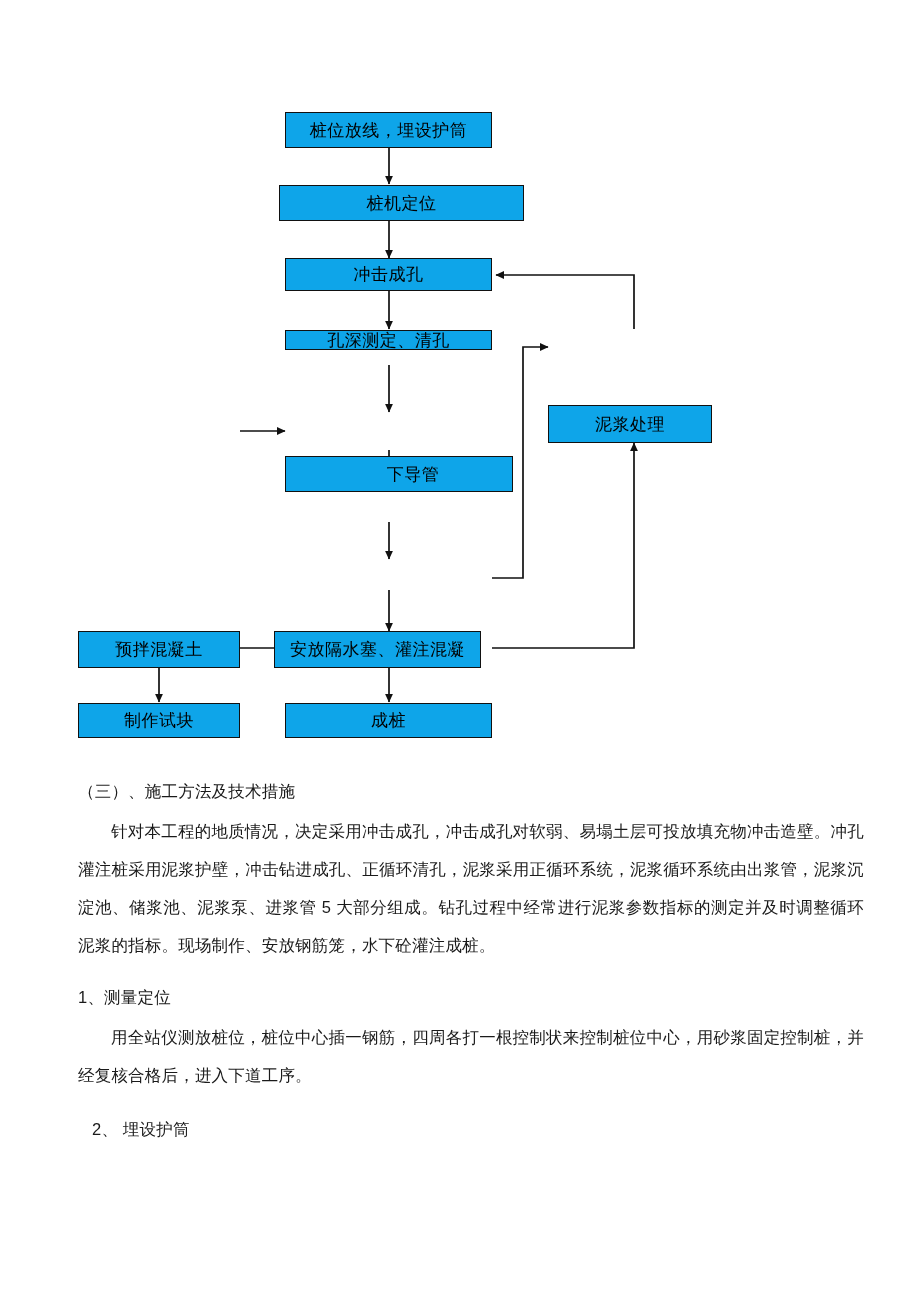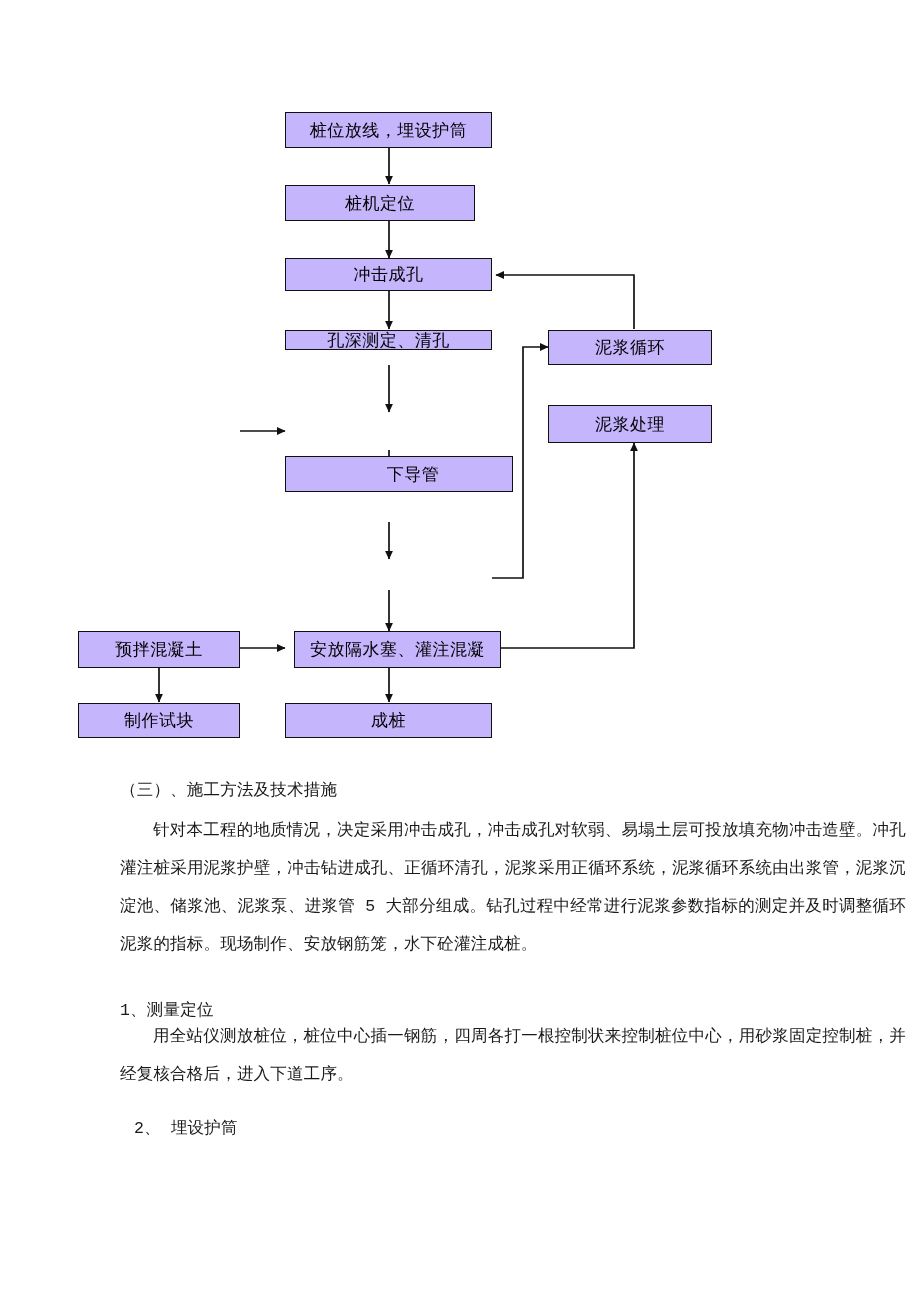--- a/index.html
+++ b/index.html
@@ -28,21 +28,21 @@
     position: absolute;
     left: 0;
     top: 0;
     width: 920px;
     height: 760px;
   }
   .fc-box {
     position: absolute;
     box-sizing: border-box;
     border: 1.6px solid #111111;
-    background: #c4b5fd;
+    background: #0ea5e9;
     display: flex;
     align-items: center;
     justify-content: center;
     font-family: "DejaVu Sans", "Liberation Sans", sans-serif;
     font-size: 17px;
     line-height: 1;
     letter-spacing: 0.5px;
     color: #000000;
     white-space: nowrap;
   }
@@ -50,27 +50,26 @@
   
   #doc {
     position: absolute;
     left: 0;
     top: 760px;
     width: 920px;
     height: 542px;
   }
   .para {
     position: absolute;
-    font-family: Liberation Mono, monospace;
+    font-family: Liberation Sans, sans-serif;
     font-size: 16.5px;
     line-height: 38px;
     color: #1a1a1a;
     letter-spacing: 0.2px;
     text-align: justify;
-    margin-left: 42px;
   }
   .heading {
     left: 78px;
     width: 790px;
   }
   .body-para {
     left: 78px;
     width: 786px;
     text-indent: 2em;
   }
@@ -114,70 +113,67 @@
       <path d="M634,329 L634,275 L496,275"></path>
 
       <path d="M492,648 L634,648 L634,443"></path>
     </g>
   </svg>
 
   <div class="fc-box" style="left:285px; top:112px; width:207px; height:36px;">
     <span>桩位放线，埋设护筒</span>
   </div>
 
-  <div class="fc-box" style="left:285px; top:185px; width:190px; height:36px;">
+  <div class="fc-box" style="left:279px; top:185px; width:245px; height:36px;">
     <span>桩机定位</span>
   </div>
 
   <div class="fc-box" style="left:285px; top:258px; width:207px; height:33px;">
     <span>冲击成孔</span>
   </div>
 
   <div class="fc-box" style="left:285px; top:330px; width:207px; height:20px;">
     <span>孔深测定、清孔</span>
   </div>
 
 
   <div class="fc-box" style="left:285px; top:456px; width:228px; height:36px;padding-left:28px;">
     <span>下导管</span>
   </div>
 
 
-  <div class="fc-box" style="left:294px; top:631px; width:207px; height:37px;">
+  <div class="fc-box" style="left:274px; top:631px; width:207px; height:37px;">
     <span>安放隔水塞、灌注混凝</span>
   </div>
 
   <div class="fc-box" style="left:285px; top:703px; width:207px; height:35px;">
     <span>成桩</span>
   </div>
 
 
   <div class="fc-box" style="left:78px; top:631px; width:162px; height:37px;">
     <span>预拌混凝土</span>
   </div>
 
   <div class="fc-box" style="left:78px; top:703px; width:162px; height:35px;">
     <span>制作试块</span>
   </div>
 
-  <div class="fc-box" style="left:548px; top:330px; width:164px; height:35px;">
-    <span>泥浆循环</span>
-  </div>
 
   <div class="fc-box" style="left:548px; top:405px; width:164px; height:38px;">
     <span>泥浆处理</span>
   </div>
 
 </div>
 
 <div id="doc">
 
   <div class="para heading" style="top:12px;">（三）、施工方法及技术措施</div>
 
   <div class="para body-para" style="top:52px;">针对本工程的地质情况，决定采用冲击成孔，冲击成孔对软弱、易塌土层可投放填充物冲击造壁。冲孔灌注桩采用泥浆护壁，冲击钻进成孔、正循环清孔，泥浆采用正循环系统，泥浆循环系统由出浆管，泥浆沉淀池、储浆池、泥浆泵、进浆管 5 大部分组成。钻孔过程中经常进行泥浆参数指标的测定并及时调整循环泥浆的指标。现场制作、安放钢筋笼，水下砼灌注成桩。</div>
 
-  <div class="para sub-heading" style="top:232px;">1、测量定位</div>
+  <div class="para sub-heading" style="top:218px;">1、测量定位</div>
 
   <div class="para body-para" style="top:258px;">用全站仪测放桩位，桩位中心插一钢筋，四周各打一根控制状来控制桩位中心，用砂浆固定控制桩，并经复核合格后，进入下道工序。</div>
 
   <div class="para sub-heading-2" style="top:350px;">2、 埋设护筒</div>
 
 </div>
 
 </body></html>

